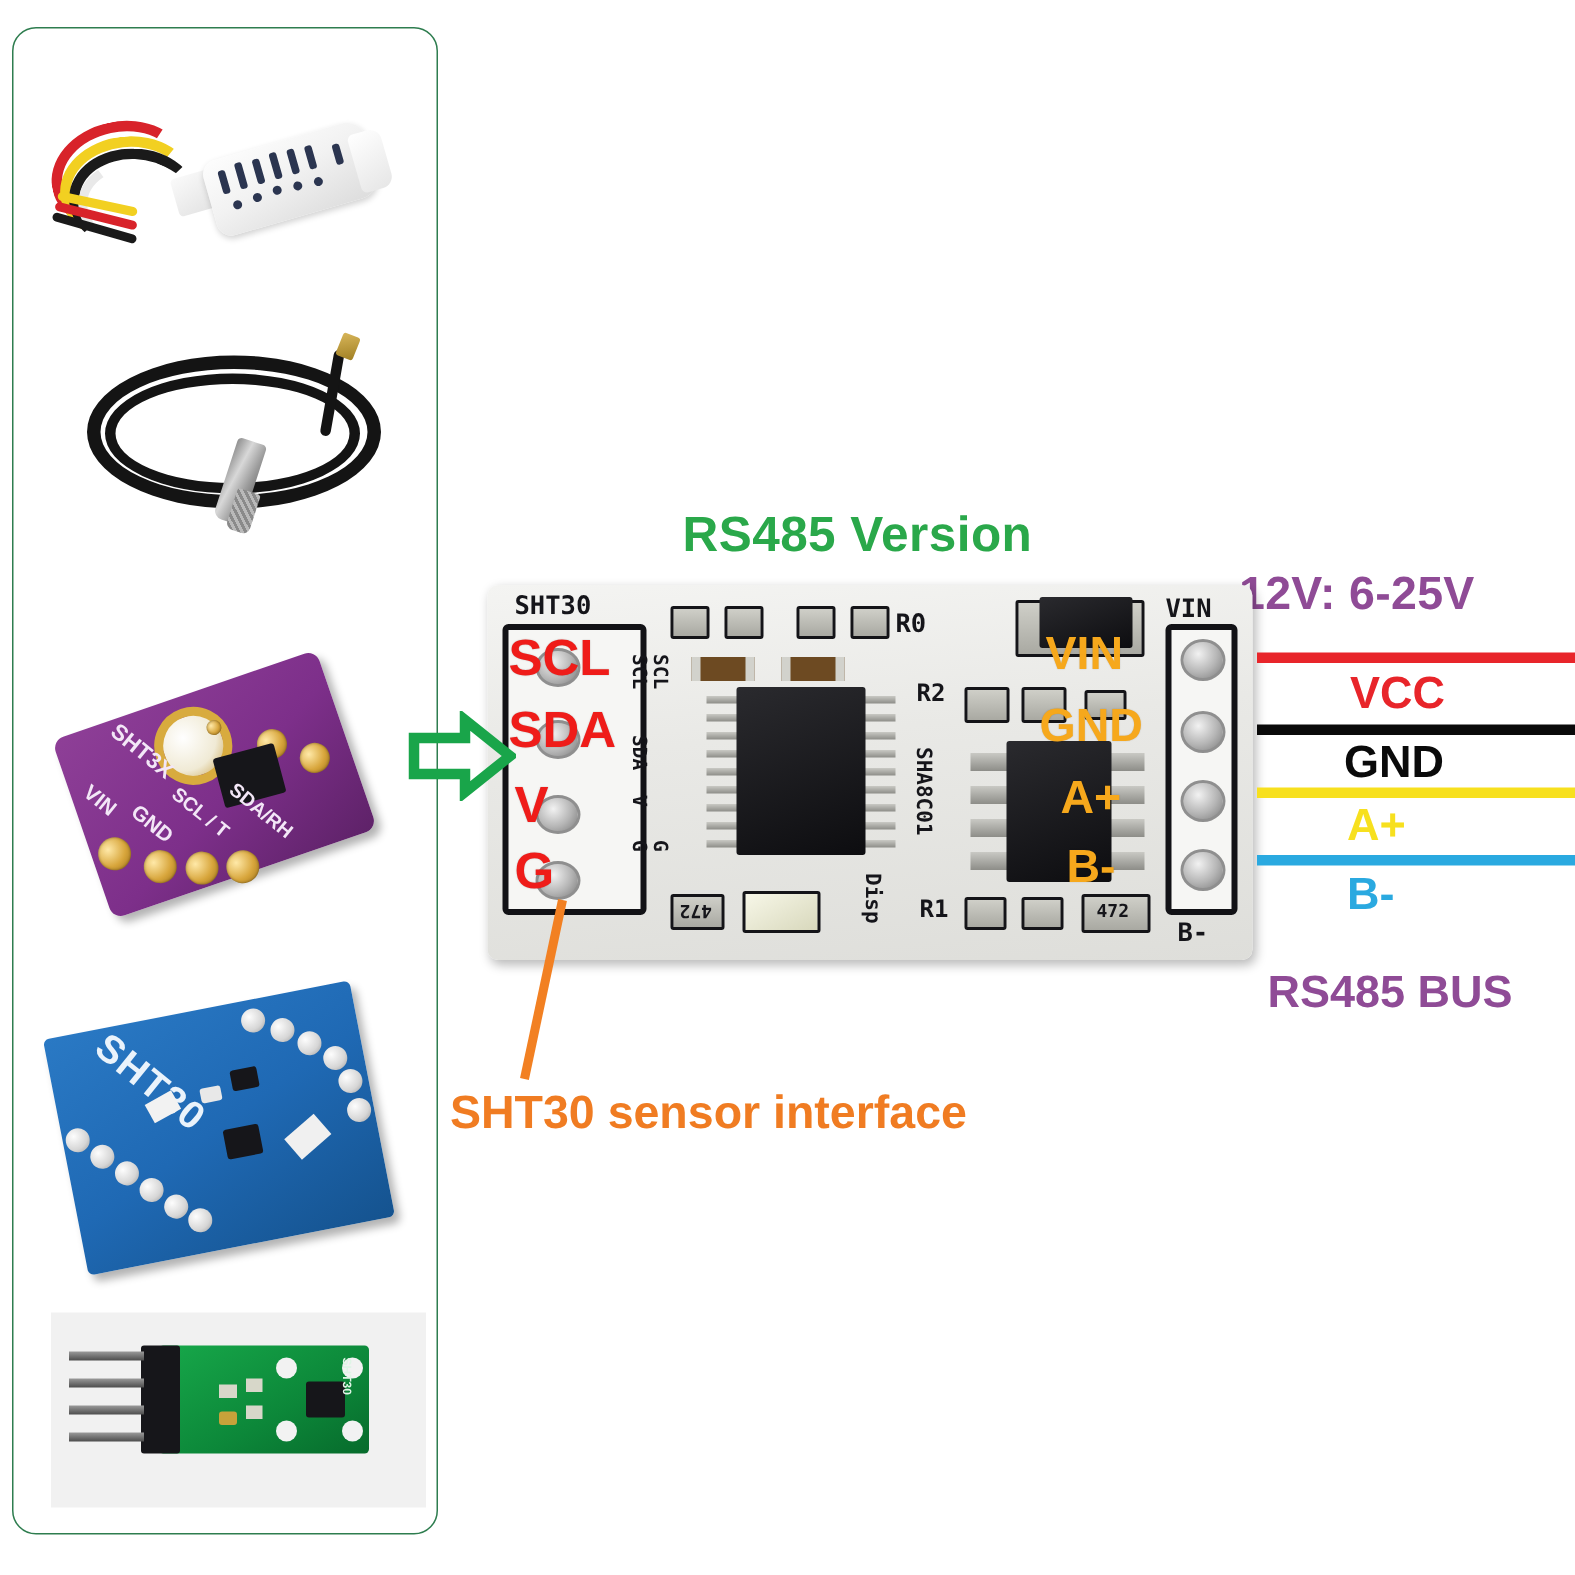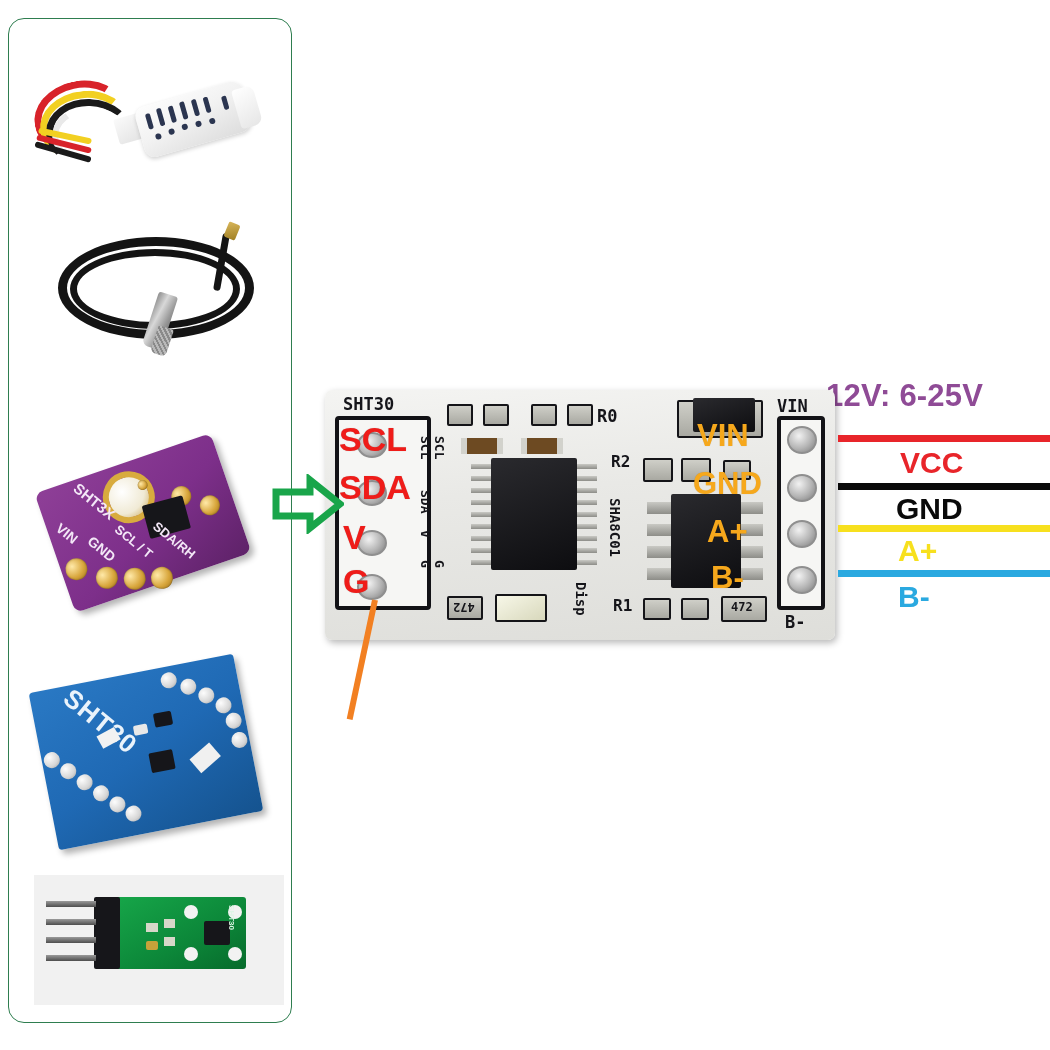--- a/index.html
+++ b/index.html
@@ -281,21 +281,23 @@
       <div style="position:absolute;left:40px;top:44px;width:12px;height:9px;background:#c7a23a;border-radius:2px;"></div>
       <div style="position:absolute;right:2px;top:16px;color:#dff5e6;font-size:8px;font-weight:700;transform:rotate(90deg);">SHT30</div>
     </div>
     <div class="hdr-blk" style="left:60px;top:22px;width:26px;height:72px;"></div>
     <div class="hdr-pin" style="left:12px;top:26px;width:50px;height:6px;"></div>
     <div class="hdr-pin" style="left:12px;top:44px;width:50px;height:6px;"></div>
     <div class="hdr-pin" style="left:12px;top:62px;width:50px;height:6px;"></div>
     <div class="hdr-pin" style="left:12px;top:80px;width:50px;height:6px;"></div>
   </div>
 
+  <div class="title-rs485">RS485 Version</div>
   <div class="volt-line v2">12V: 6-25V</div>
+  <div class="bus-label">RS485 BUS</div>
 
   <div class="board">
 
     <div class="silk" style="left:18px;top:4px;font-size:17px;">SHT30</div>
     <div class="pad-box" style="left:10px;top:26px;width:96px;height:194px;"></div>
 
     <div class="thru" style="left:32px;top:42px;width:30px;height:26px;"></div>
     <div class="thru" style="left:32px;top:90px;width:30px;height:26px;"></div>
     <div class="thru" style="left:32px;top:140px;width:30px;height:26px;"></div>
     <div class="thru" style="left:32px;top:184px;width:30px;height:26px;"></div>
@@ -383,20 +385,21 @@
     <div class="pad-label-orange" style="left:368px;top:76px;">GND</div>
     <div class="pad-label-orange" style="left:382px;top:124px;">A+</div>
     <div class="pad-label-orange" style="left:386px;top:170px;">B-</div>
   </div>
 
   <svg class="green-arrow" width="72" height="60" viewBox="0 0 72 60">
     <polygon points="4,18 38,18 38,6 68,30 38,54 38,42 4,42" fill="none" stroke="#19a54a" stroke-width="7" stroke-linejoin="miter"></polygon>
   </svg>
 
   <div class="leader" style="left:372px;top:600px;width:6px;height:122px;transform:rotate(12deg);transform-origin:top center;"></div>
+  <div class="caption-orange">SHT30 sensor interface</div>
 
   <div class="wire-line" style="left:838px;top:435px;width:212px;background:#e8252a;"></div>
   <div class="wire-label" style="left:900px;top:446px;color:#e8252a;">VCC</div>
 
   <div class="wire-line" style="left:838px;top:483px;width:212px;background:#0a0a0a;"></div>
   <div class="wire-label" style="left:896px;top:492px;color:#0a0a0a;">GND</div>
 
   <div class="wire-line" style="left:838px;top:525px;width:212px;background:#f7e01e;"></div>
   <div class="wire-label" style="left:898px;top:534px;color:#f7e01e;">A+</div>
 

